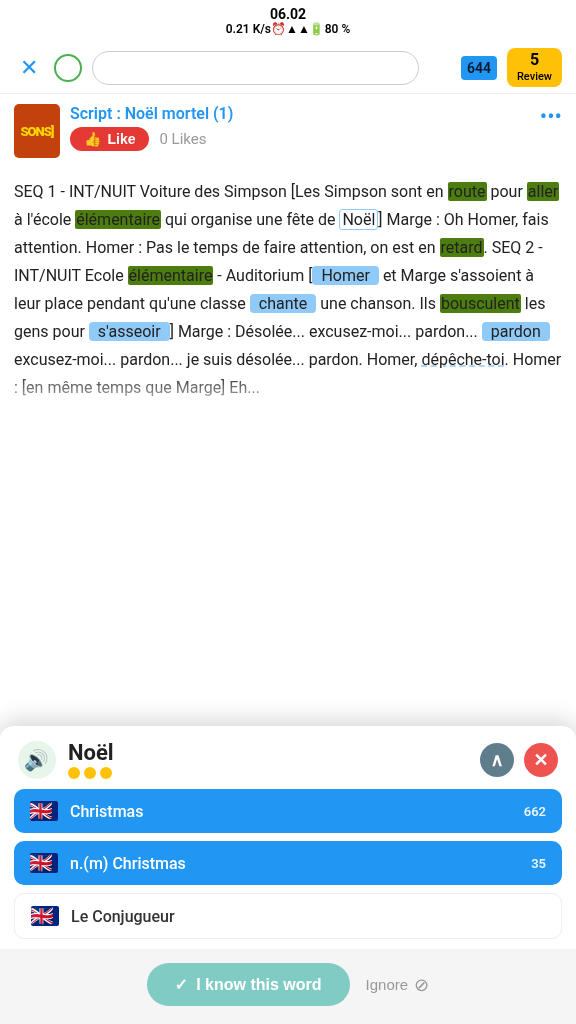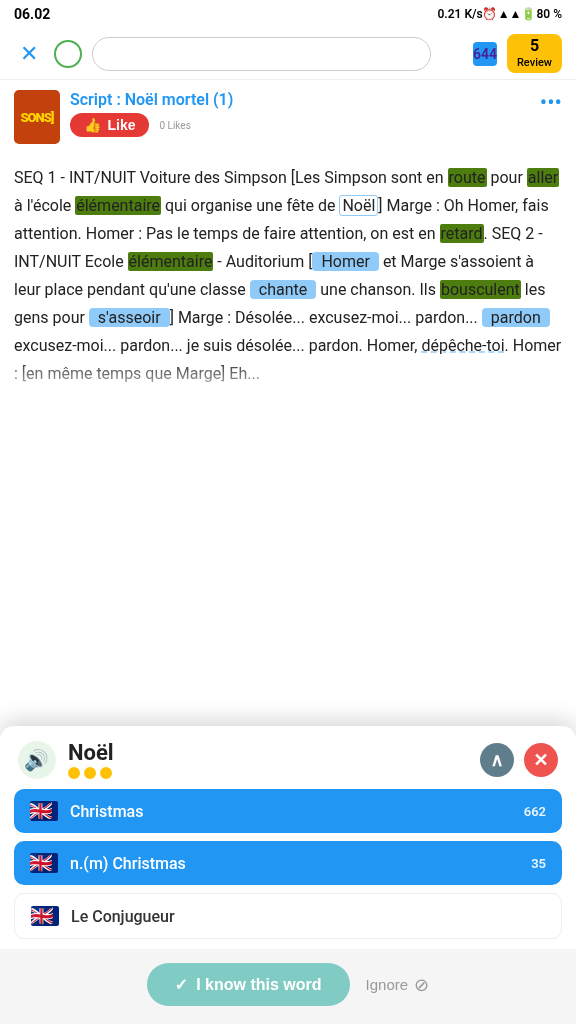--- a/index.html
+++ b/index.html
@@ -14,20 +14,21 @@
 
     
     .status-bar {
       background: #fff;
       display: flex;
       justify-content: space-between;
       align-items: center;
       padding: 6px 14px;
       font-size: 13px;
       font-weight: 600;
+      flex-direction: column;
     }
     .status-bar .time { font-size: 14px; font-weight: 700; }
     .status-icons { display: flex; align-items: center; gap: 0; font-size: 12px; }
 
     
     .nav-bar {
       display: flex;
       align-items: center;
       padding: 6px 14px;
       gap: 10px;
@@ -44,23 +45,23 @@
       flex: 1;
       height: 34px;
       border: 1.5px solid #ccc;
       border-radius: 20px;
       padding: 0 14px;
       font-size: 14px;
       background: #fff;
     }
     .nav-bar .count-badge {
       background: #2196F3;
-      color: #4c1d95;
+      color: #0f172a;
       border-radius: 4px;
-      padding: 4px 0;
+      padding: 4px 6px;
       font-size: 14px;
       font-weight: 600;
       margin-left: 32px;
     }
     .review-badge {
       background: #FFC107;
       border-radius: 8px;
       padding: 4px 10px;
       text-align: center;
       font-size: 13px;
@@ -117,21 +118,21 @@
       border: none;
       border-radius: 20px;
       padding: 4px 14px;
       font-size: 14px;
       font-weight: 600;
       display: flex;
       align-items: center;
       gap: 6px;
       cursor: pointer;
     }
-    .like-count { color: #999; font-size: 10px; }
+    .like-count { color: #999; font-size: 15px; }
     .more-btn {
       color: #2196F3;
       font-size: 22px;
       cursor: pointer;
       margin-left: auto;
     }
 
     
     .article-text {
       padding: 10px 14px;

